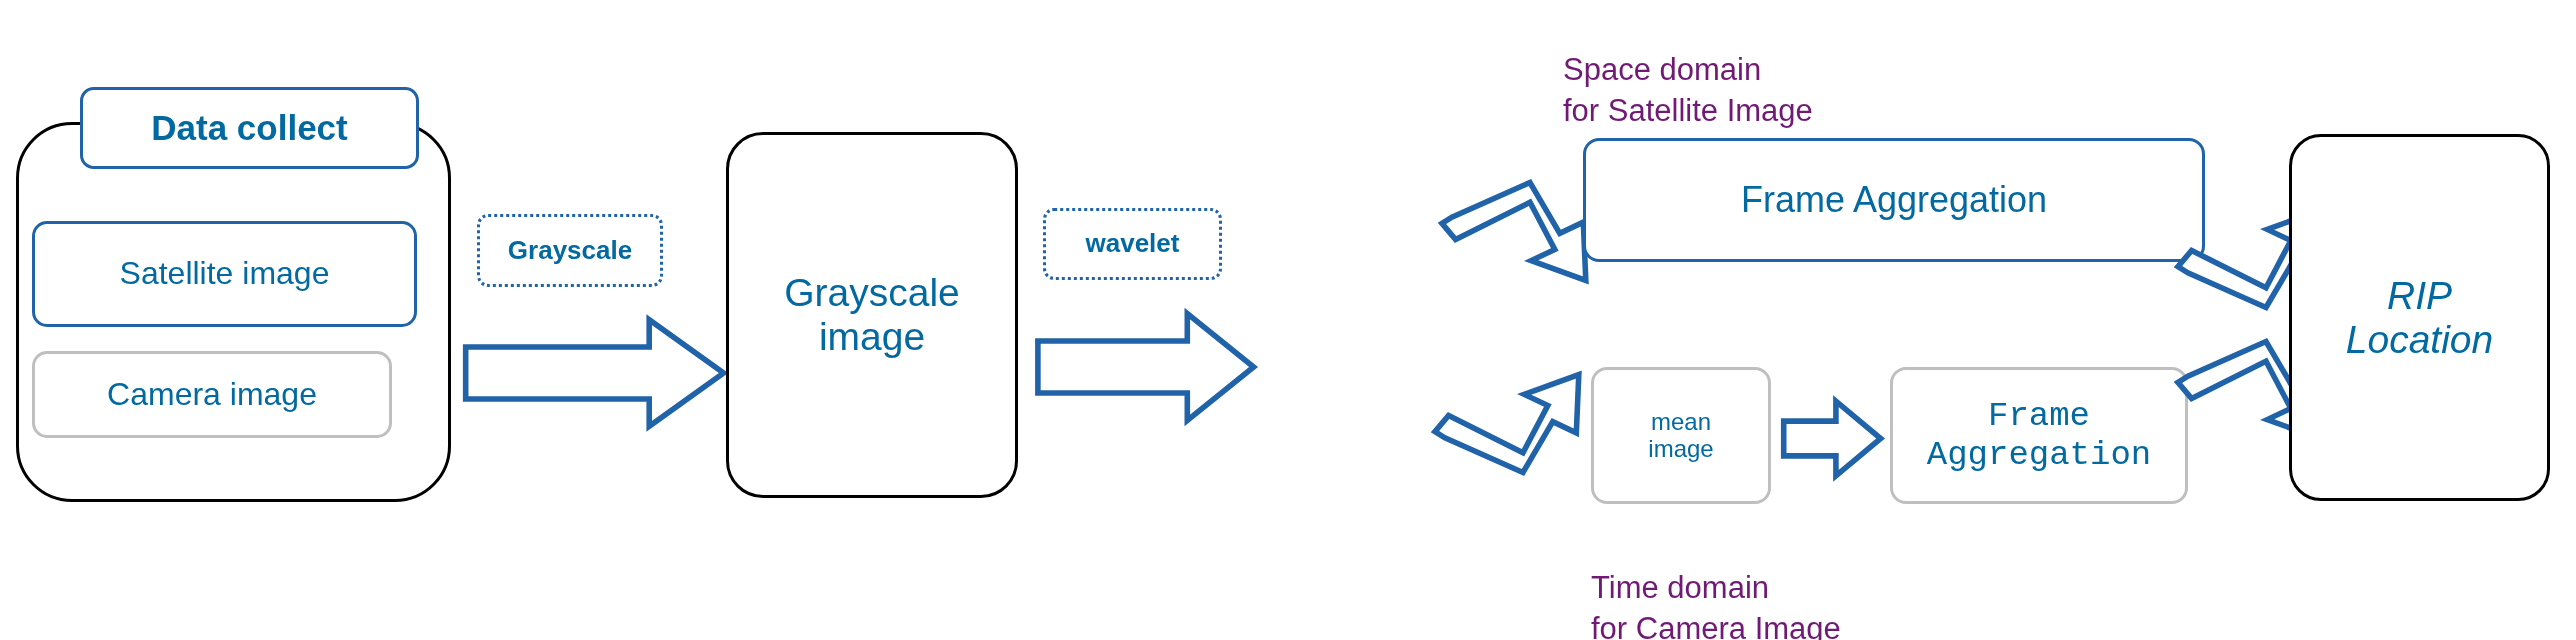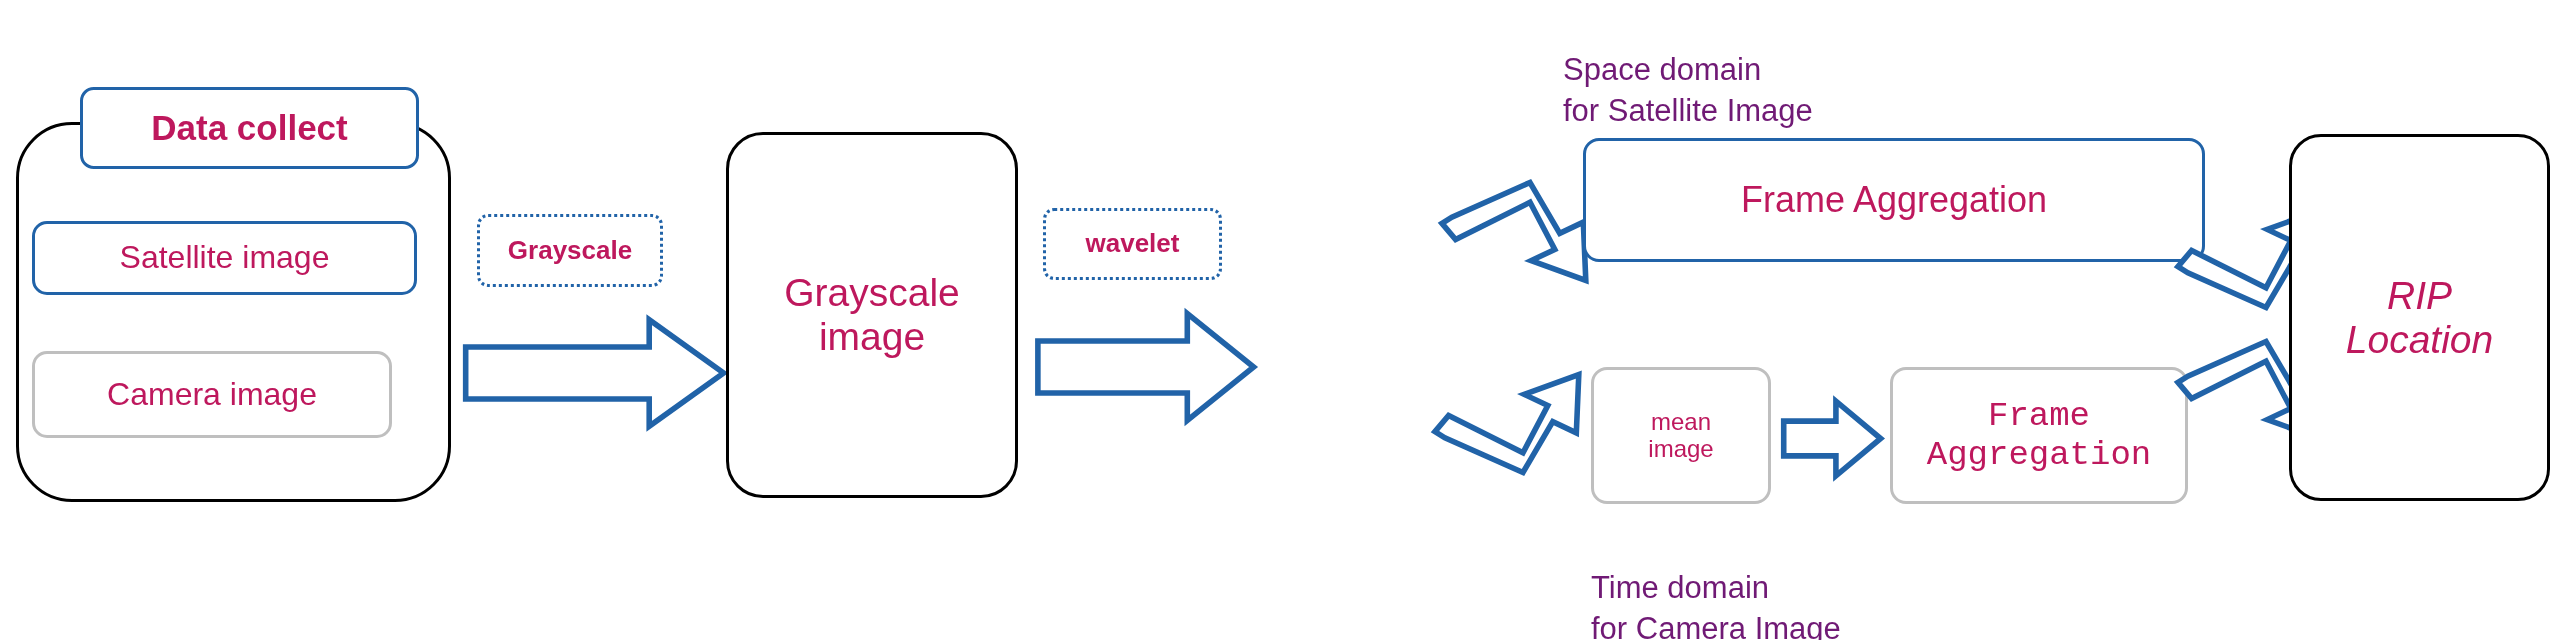--- a/index.html
+++ b/index.html
@@ -17,21 +17,21 @@
   }
   .abs { position: absolute; box-sizing: border-box; }
 
   
   .node {
     display: flex;
     align-items: center;
     justify-content: center;
     text-align: center;
     background: #ffffff;
-    color: #be185d;
+    color: #0369a1;
     line-height: 1.12;
   }
   .node-black  { border: 3.1px solid #000000; }
   .node-blue   { border: 3.1px solid #2163A8; }
   .node-gray   { border: 3.1px solid #BFBFBF; }
   .node-dotted { border: 3.1px dotted #2163A8; font-weight: bold; }
 
   
   .caption {
     text-align: left;
@@ -46,21 +46,21 @@
 <body>
 
 <div id="canvas">
 
   <div class="abs node node-black" style="left:15.5px; top:122px; width:435px; height:380px; border-radius:56px;"></div>
 
   <div class="abs node node-blue" style="left:80px; top:87px; width:339px; height:82px; border-radius:13.7px; font-size:35px; font-weight:bold;">
     <span>Data collect</span>
   </div>
 
-  <div class="abs node node-blue" style="left:32px; top:221px; width:385px; height:74px; border-radius:15px; font-size:32px;">
+  <div class="abs node node-blue" style="left:32px; top:221px; width:385px; height:106px; border-radius:15px; font-size:32px;">
     <span>Satellite image</span>
   </div>
 
   <div class="abs node node-gray" style="left:32px; top:351px; width:360px; height:87px; border-radius:15px; font-size:32px;">
     <span>Camera image</span>
   </div>
 
   <div class="abs node node-dotted" style="left:477px; top:214px; width:186px; height:73px; border-radius:11.2px; font-size:26px;">
     <span>Grayscale</span>
   </div>

